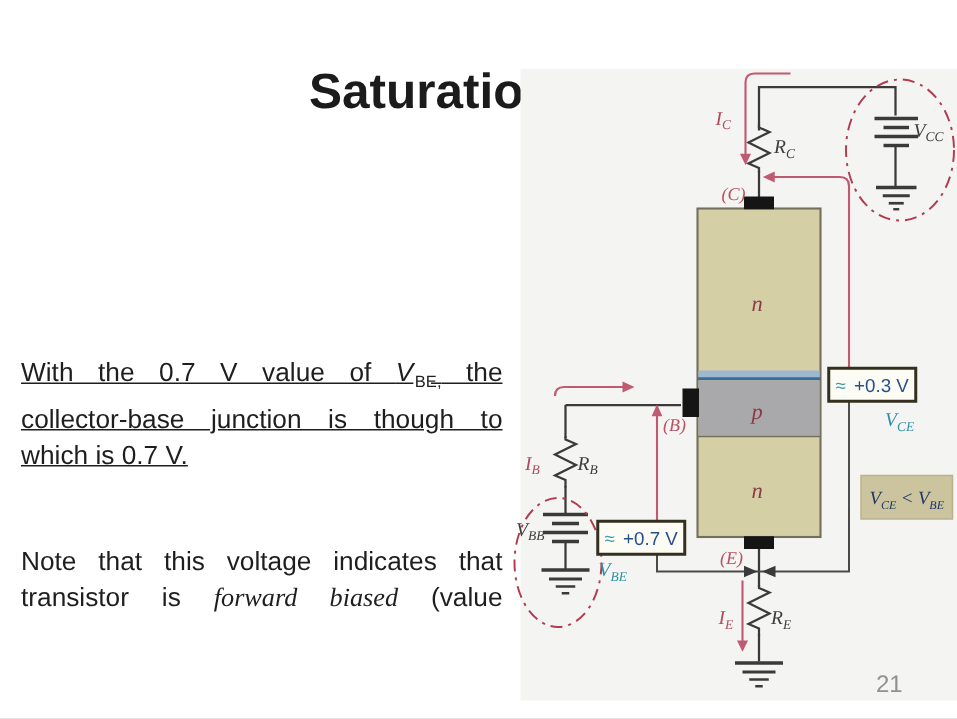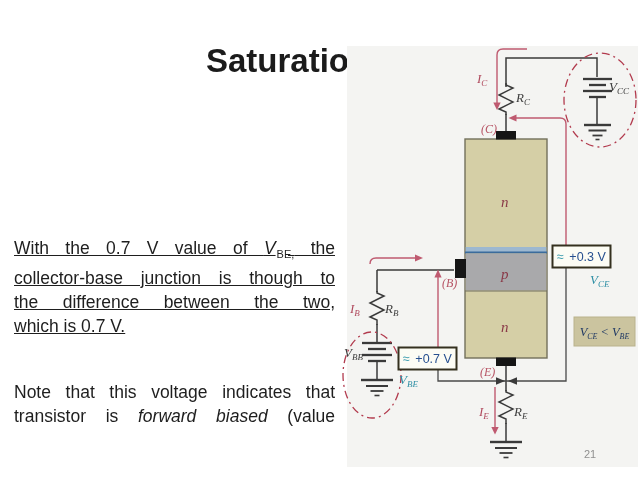--- a/index.html
+++ b/index.html
@@ -11,45 +11,44 @@
   #title{
     position:absolute;left:206px;top:42px;
     font-size:33px;font-weight:600;color:#1b1b1b;white-space:nowrap;
   }
   .para{
     position:absolute;left:14px;width:321px;
     font-size:17.5px;line-height:24px;color:#1e1e1e;
   }
   #para-0{top:127px;}
   #para-1{top:236px;text-decoration:underline;}
-  #para-2{top:380px;}
+  #para-2{top:362px;}
   .line{text-align:justify;}
   .line.stretch{text-align-last:justify;}
   .s-sub{font-size:11px;vertical-align:-4px;}
   .s-iv{font-style:italic;padding-right:1px;}
-  .s-i{font-style:italic;}
+  .s-i{font-style:italic;font-family:Liberation Serif, serif;}
   #page-num{
     position:absolute;left:584px;top:448px;
-    font-size:11px;color:#909090;
+    font-size:16px;color:#909090;
   }
   #circuit-svg{position:absolute;left:0;top:0;}
   .var{font-family:"Liberation Serif",serif;font-style:italic;}
   .plain{font-family:"Liberation Sans",sans-serif;}
 </style>
 </head>
 <body>
 
 <div id="slide">
 
   <div id="title">Saturation</div>
 
   <div id="para-1" class="para">
       <div class="line stretch"><span>With the 0.7 V value of </span><span class="s-iv">V</span><span class="s-sub">BE,</span><span> the</span></div>
       <div class="line stretch"><span>collector-base junction is though to</span></div>
-      <div class="line stretch"><span>the difference between the two,</span></div>
       <div class="line"><span>which is 0.7 V.</span></div>
     </div>
   <div id="para-2" class="para">
       <div class="line stretch"><span>Note that this voltage indicates that</span></div>
       <div class="line stretch"><span>transistor is </span><span class="s-i">forward biased</span><span> (value</span></div>
     </div>
 
   <svg id="circuit-svg" width="638" height="479" viewBox="0 0 638 479">
 
     <rect x="347" y="46" width="291" height="421" fill="#f4f4f2"></rect>

